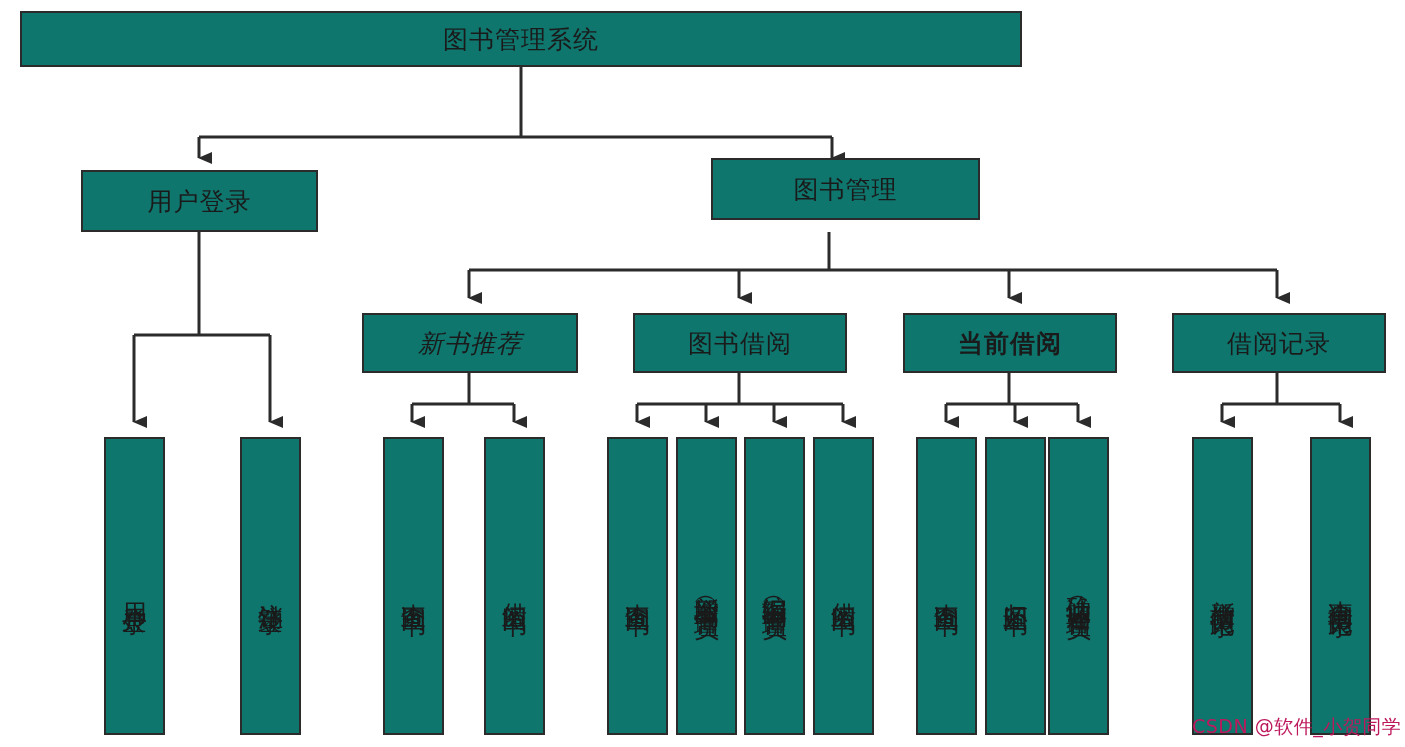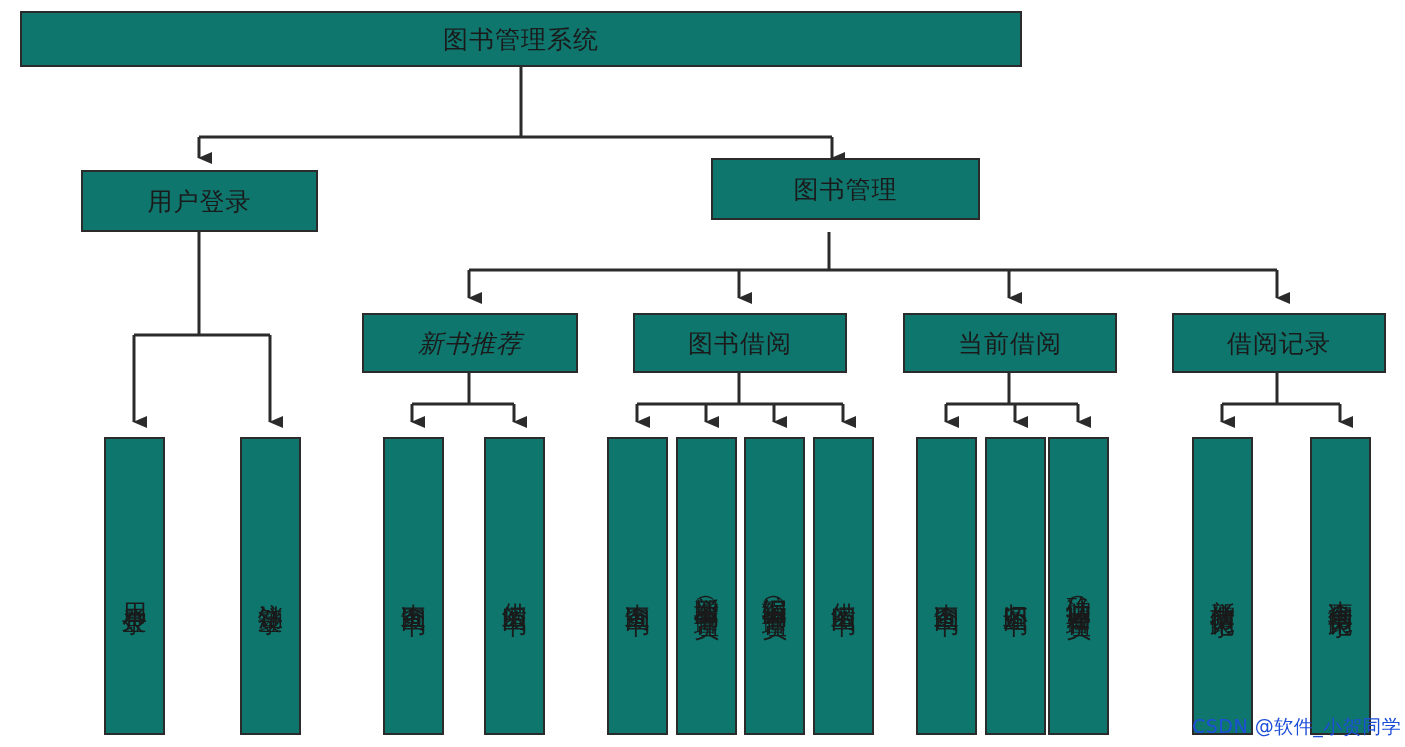--- a/index.html
+++ b/index.html
@@ -47,21 +47,21 @@
     padding-top: 6px;
     line-height: 1;
   }
   .node.vert .vlabel {
     writing-mode: vertical-rl;
     text-orientation: upright;
     display: block;
   }
   .watermark {
     position: absolute;
-    color: #1d4ed8;
+    color: #be185d;
     font-size: 19px;
     letter-spacing: 0.5px;
     white-space: nowrap;
     user-select: none;
   }
 </style>
 </head>
 <body>
 
 <div id="canvas">
@@ -127,21 +127,21 @@
   <div class="node horiz" style="left:711px; top:158px; width:269px; height:62px;">
     <span>图书管理</span>
   </div>
 
   <div class="node horiz" style="left:362px; top:313px; width:216px; height:60px;font-style:italic;">
     <span>新书推荐</span>
   </div>
   <div class="node horiz" style="left:633px; top:313px; width:214px; height:60px;">
     <span>图书借阅</span>
   </div>
-  <div class="node horiz" style="left:903px; top:313px; width:214px; height:60px;">
+  <div class="node horiz" style="left:903px; top:313px; width:214px; height:60px;font-weight:bold;">
     <span>当前借阅</span>
   </div>
   <div class="node horiz" style="left:1172px; top:313px; width:214px; height:60px;">
     <span>借阅记录</span>
   </div>
 
   <div class="node vert" style="left:104px; top:437px; width:61px; height:298px;">
     <span class="vlabel">用户登录</span>
   </div>
   <div class="node vert" style="left:240px; top:437px; width:61px; height:298px;">

